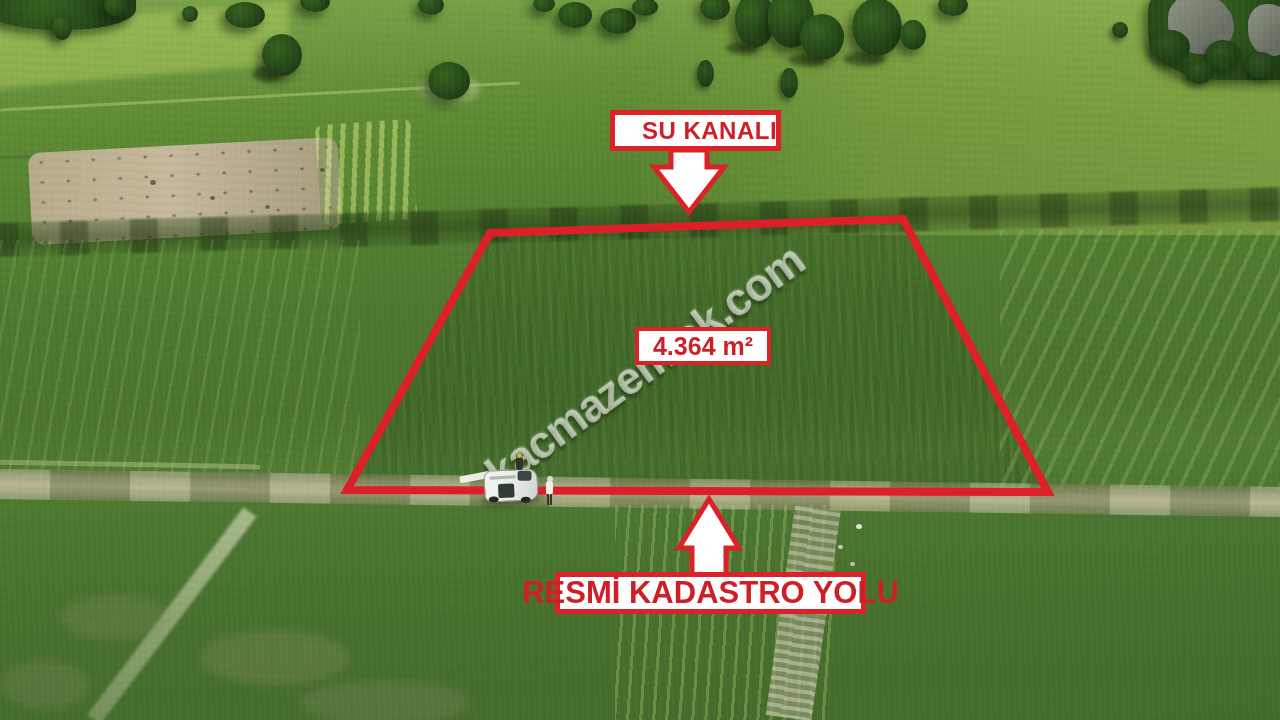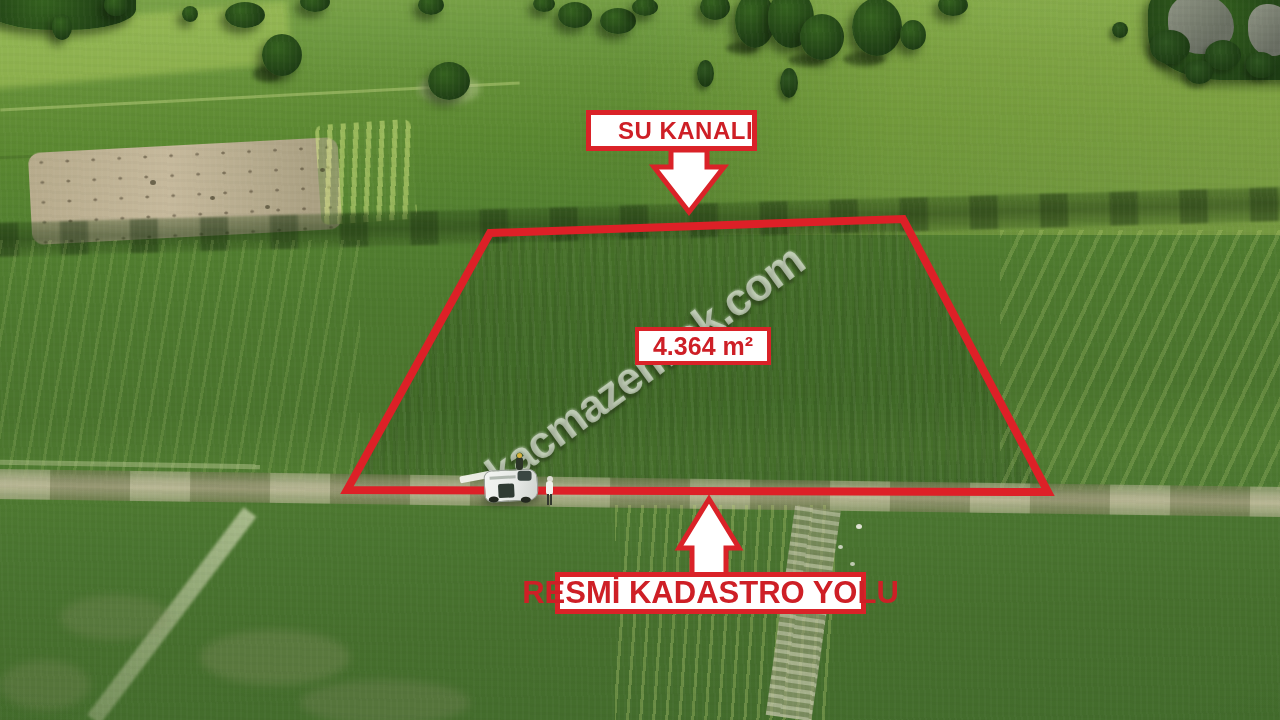--- a/index.html
+++ b/index.html
@@ -141,21 +141,21 @@
               background:radial-gradient(140% 120% at 50% 35%, rgba(0,0,0,0) 60%, rgba(20,40,10,.18) 100%);"></div>
 
   <div class="watermark">kacmazemlak.com</div>
 
   <svg class="overlay-svg" width="1280" height="720" viewBox="0 0 1280 720">
     <polygon points="490,233 903,219 1048,492 347,490" fill="none" stroke="#dd2027" stroke-width="8" stroke-linejoin="miter"></polygon>
     <path d="M671,150 L707,150 L707,167 L724,167 L689,212 L654,167 L671,167 Z" fill="#ffffff" stroke="#da2228" stroke-width="5" stroke-linejoin="miter"></path>
     <path d="M709,499 L739,548 L726,548 L726,575 L692,575 L692,548 L679,548 Z" fill="#ffffff" stroke="#da2228" stroke-width="5" stroke-linejoin="miter"></path>
   </svg>
 
-  <div class="lbl z40" style="left:586px;top:110px;width:171px;height:41px;font-size:24px;letter-spacing:.5px;padding-left:28px;">
+  <div class="lbl z40" style="left:610px;top:110px;width:171px;height:41px;font-size:24px;letter-spacing:.5px;padding-left:28px;">
     <span>SU KANALI</span>
   </div>
   <div class="lbl z40" style="left:635px;top:327px;width:136px;height:38px;border-width:4px;font-size:25px;align-items:center;">
     <span>4.364 m²</span>
   </div>
   <div class="lbl z40" style="left:555px;top:572px;width:311px;height:42px;font-size:31px;">
     <span>RESMİ KADASTRO YOLU</span>
   </div>
 
   <div class="abs z50" style="left:460px;top:464px;width:84px;height:42px;transform:rotate(-3deg);">

